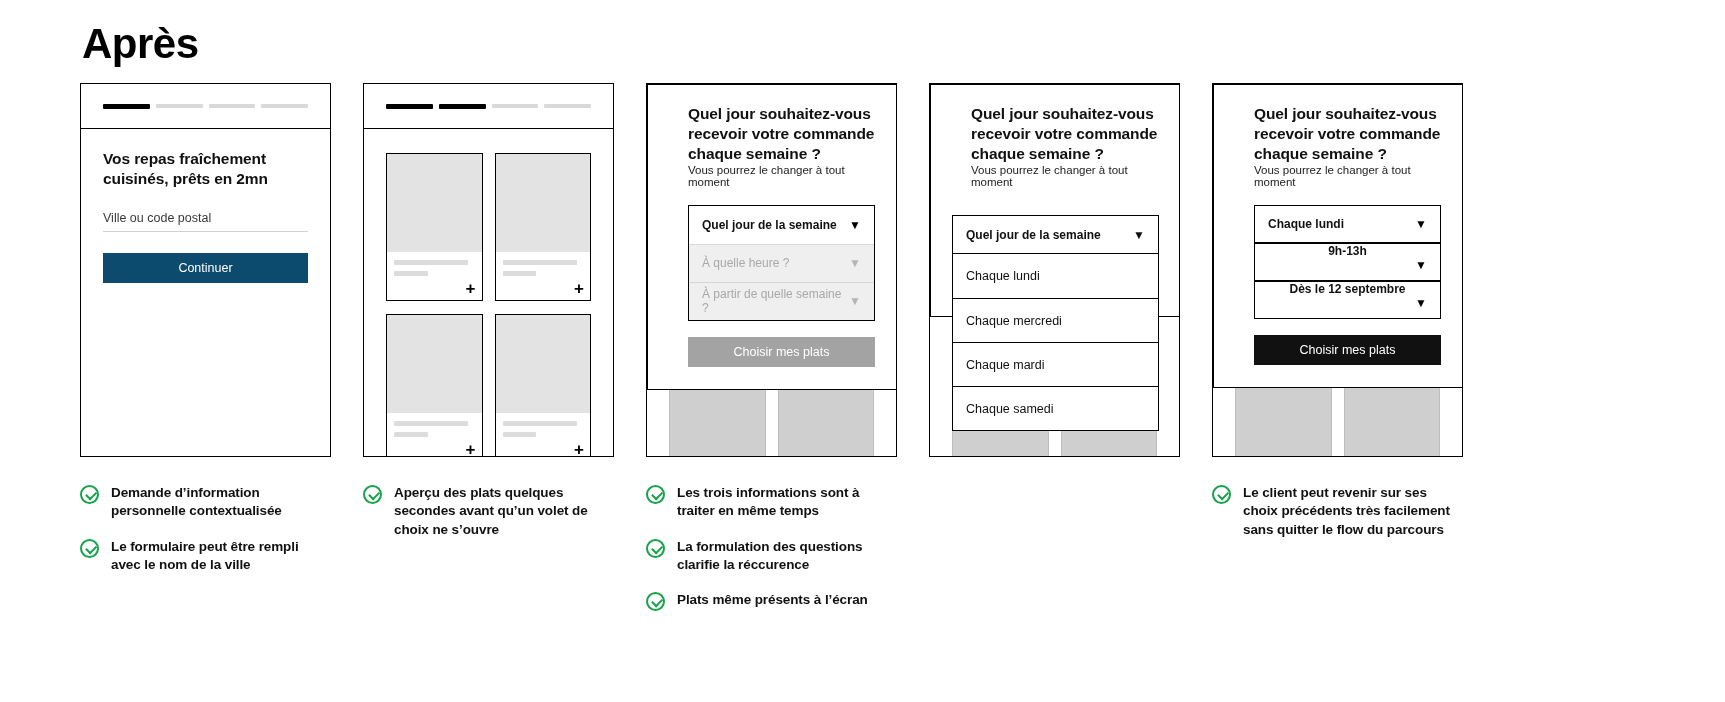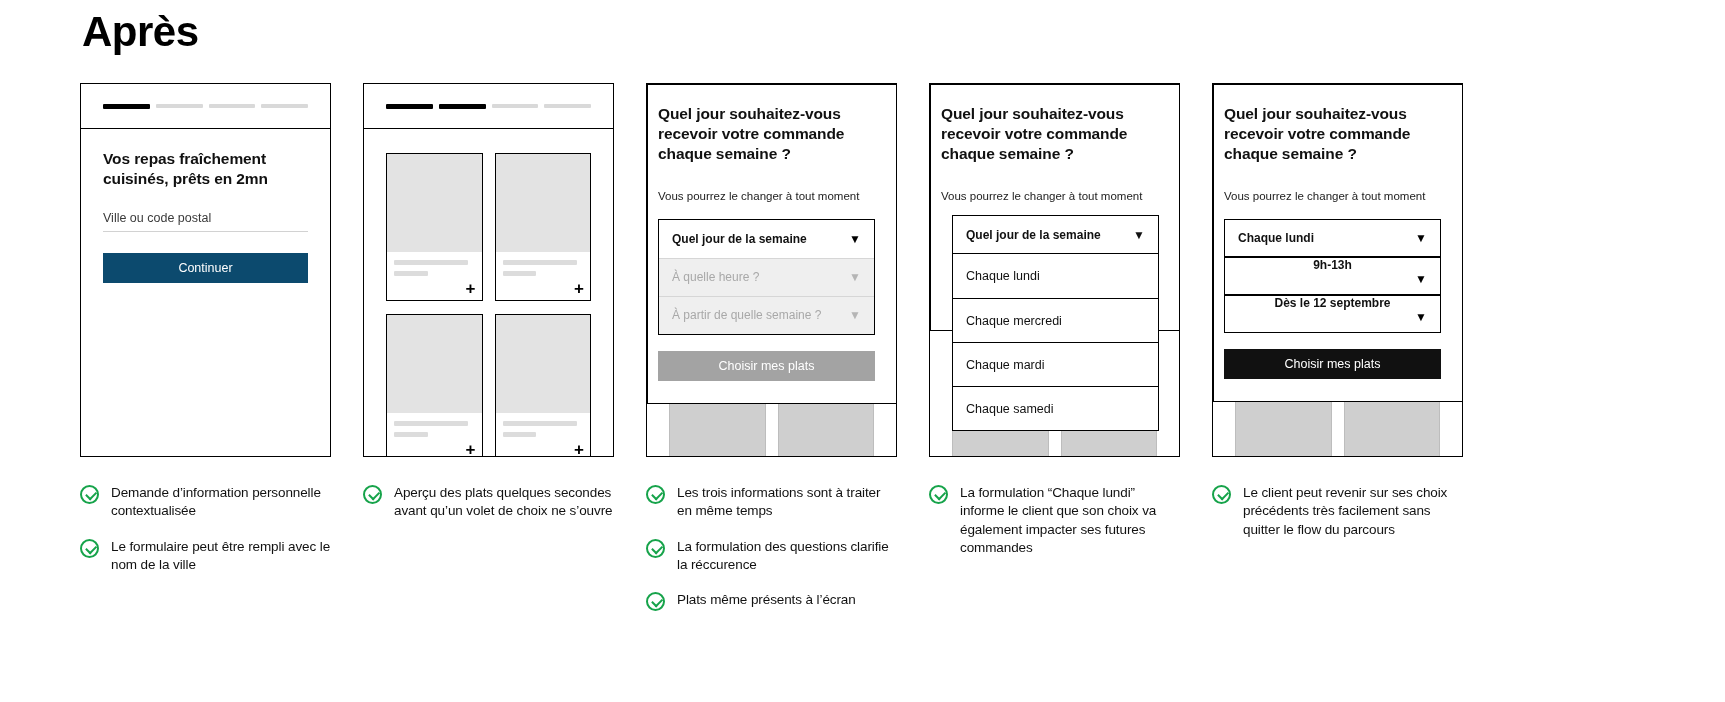--- a/index.html
+++ b/index.html
@@ -9,21 +9,21 @@
     background: #ffffff;
     font-family: "Liberation Sans", sans-serif;
     color: #111111;
     overflow: hidden;
   }
   .page { position: relative; width: 1725px; height: 702px; }
 
   .page-title {
     position: absolute;
     left: 82px;
-    top: 8px;
+    top: 20px;
     font-size: 42px;
     font-weight: bold;
     letter-spacing: -0.5px;
     color: #000;
   }
 
   .columns {
     position: absolute;
     left: 80px;
     top: 83px;
@@ -108,31 +108,31 @@
   .dimmed .dish { border-color: #bdbdbd; }
   .dimmed .dish .photo { background: #cfcfcf; }
 
   
   .sheet {
     position: absolute;
     left: 0; top: 0;
     width: 251px;
     background: #fff;
     border: 1.5px solid #000;
-    padding: 19px 22px 22px 10px;
+    padding: 19px 22px 22px 40px;
     z-index: 5;
   }
   .sheet .q {
     font-size: 15.5px;
     font-weight: bold;
     line-height: 1.29;
     letter-spacing: -0.1px;
   }
   .sheet .note {
-    margin-top: 26px;
+    margin-top: 0;
     font-size: 11.5px;
     color: #222;
   }
   .selects { margin-top: 17px; border: 1.5px solid #000; }
   .sel {
     height: 38px;
     display: flex;
     align-items: center;
     padding: 0 13px;
     font-size: 12px;
@@ -196,21 +196,21 @@
   .check::after {
     content: "";
     position: absolute; left: 4px; top: 4px;
     width: 8px; height: 4.5px;
     border-left: 2px solid #16a34a;
     border-bottom: 2px solid #16a34a;
     transform: rotate(-45deg);
   }
   .bullet .txt {
     font-size: 13.5px;
-    font-weight: normal;
+    font-weight: bold;
     line-height: 1.36;
     letter-spacing: -0.1px;
     color: #111;
   }
 </style>
 </head>
 <body>
 
 <div class="page">
 
@@ -366,26 +366,20 @@
           <div class="opt-head">
             <span>Quel jour de la semaine</span>
             <span class="caret">▼</span>
           </div>
           <div class="opt">Chaque lundi</div>
           <div class="opt">Chaque mercredi</div>
           <div class="opt">Chaque mardi</div>
           <div class="opt">Chaque samedi</div>
         </div>
       </div>
-      <div class="bullets">
-        <div class="bullet">
-          <span class="check"></span>
-          <span class="txt">La formulation “Chaque lundi” informe le client que son choix va également impacter ses futures commandes</span>
-        </div>
-      </div>
     </div>
 
     <div class="col">
       <div class="phone dimmed">
         <div class="grid" style="padding-top:290px">
           <div class="dish">
             <div class="photo"></div>
 
           </div>
           <div class="dish">

